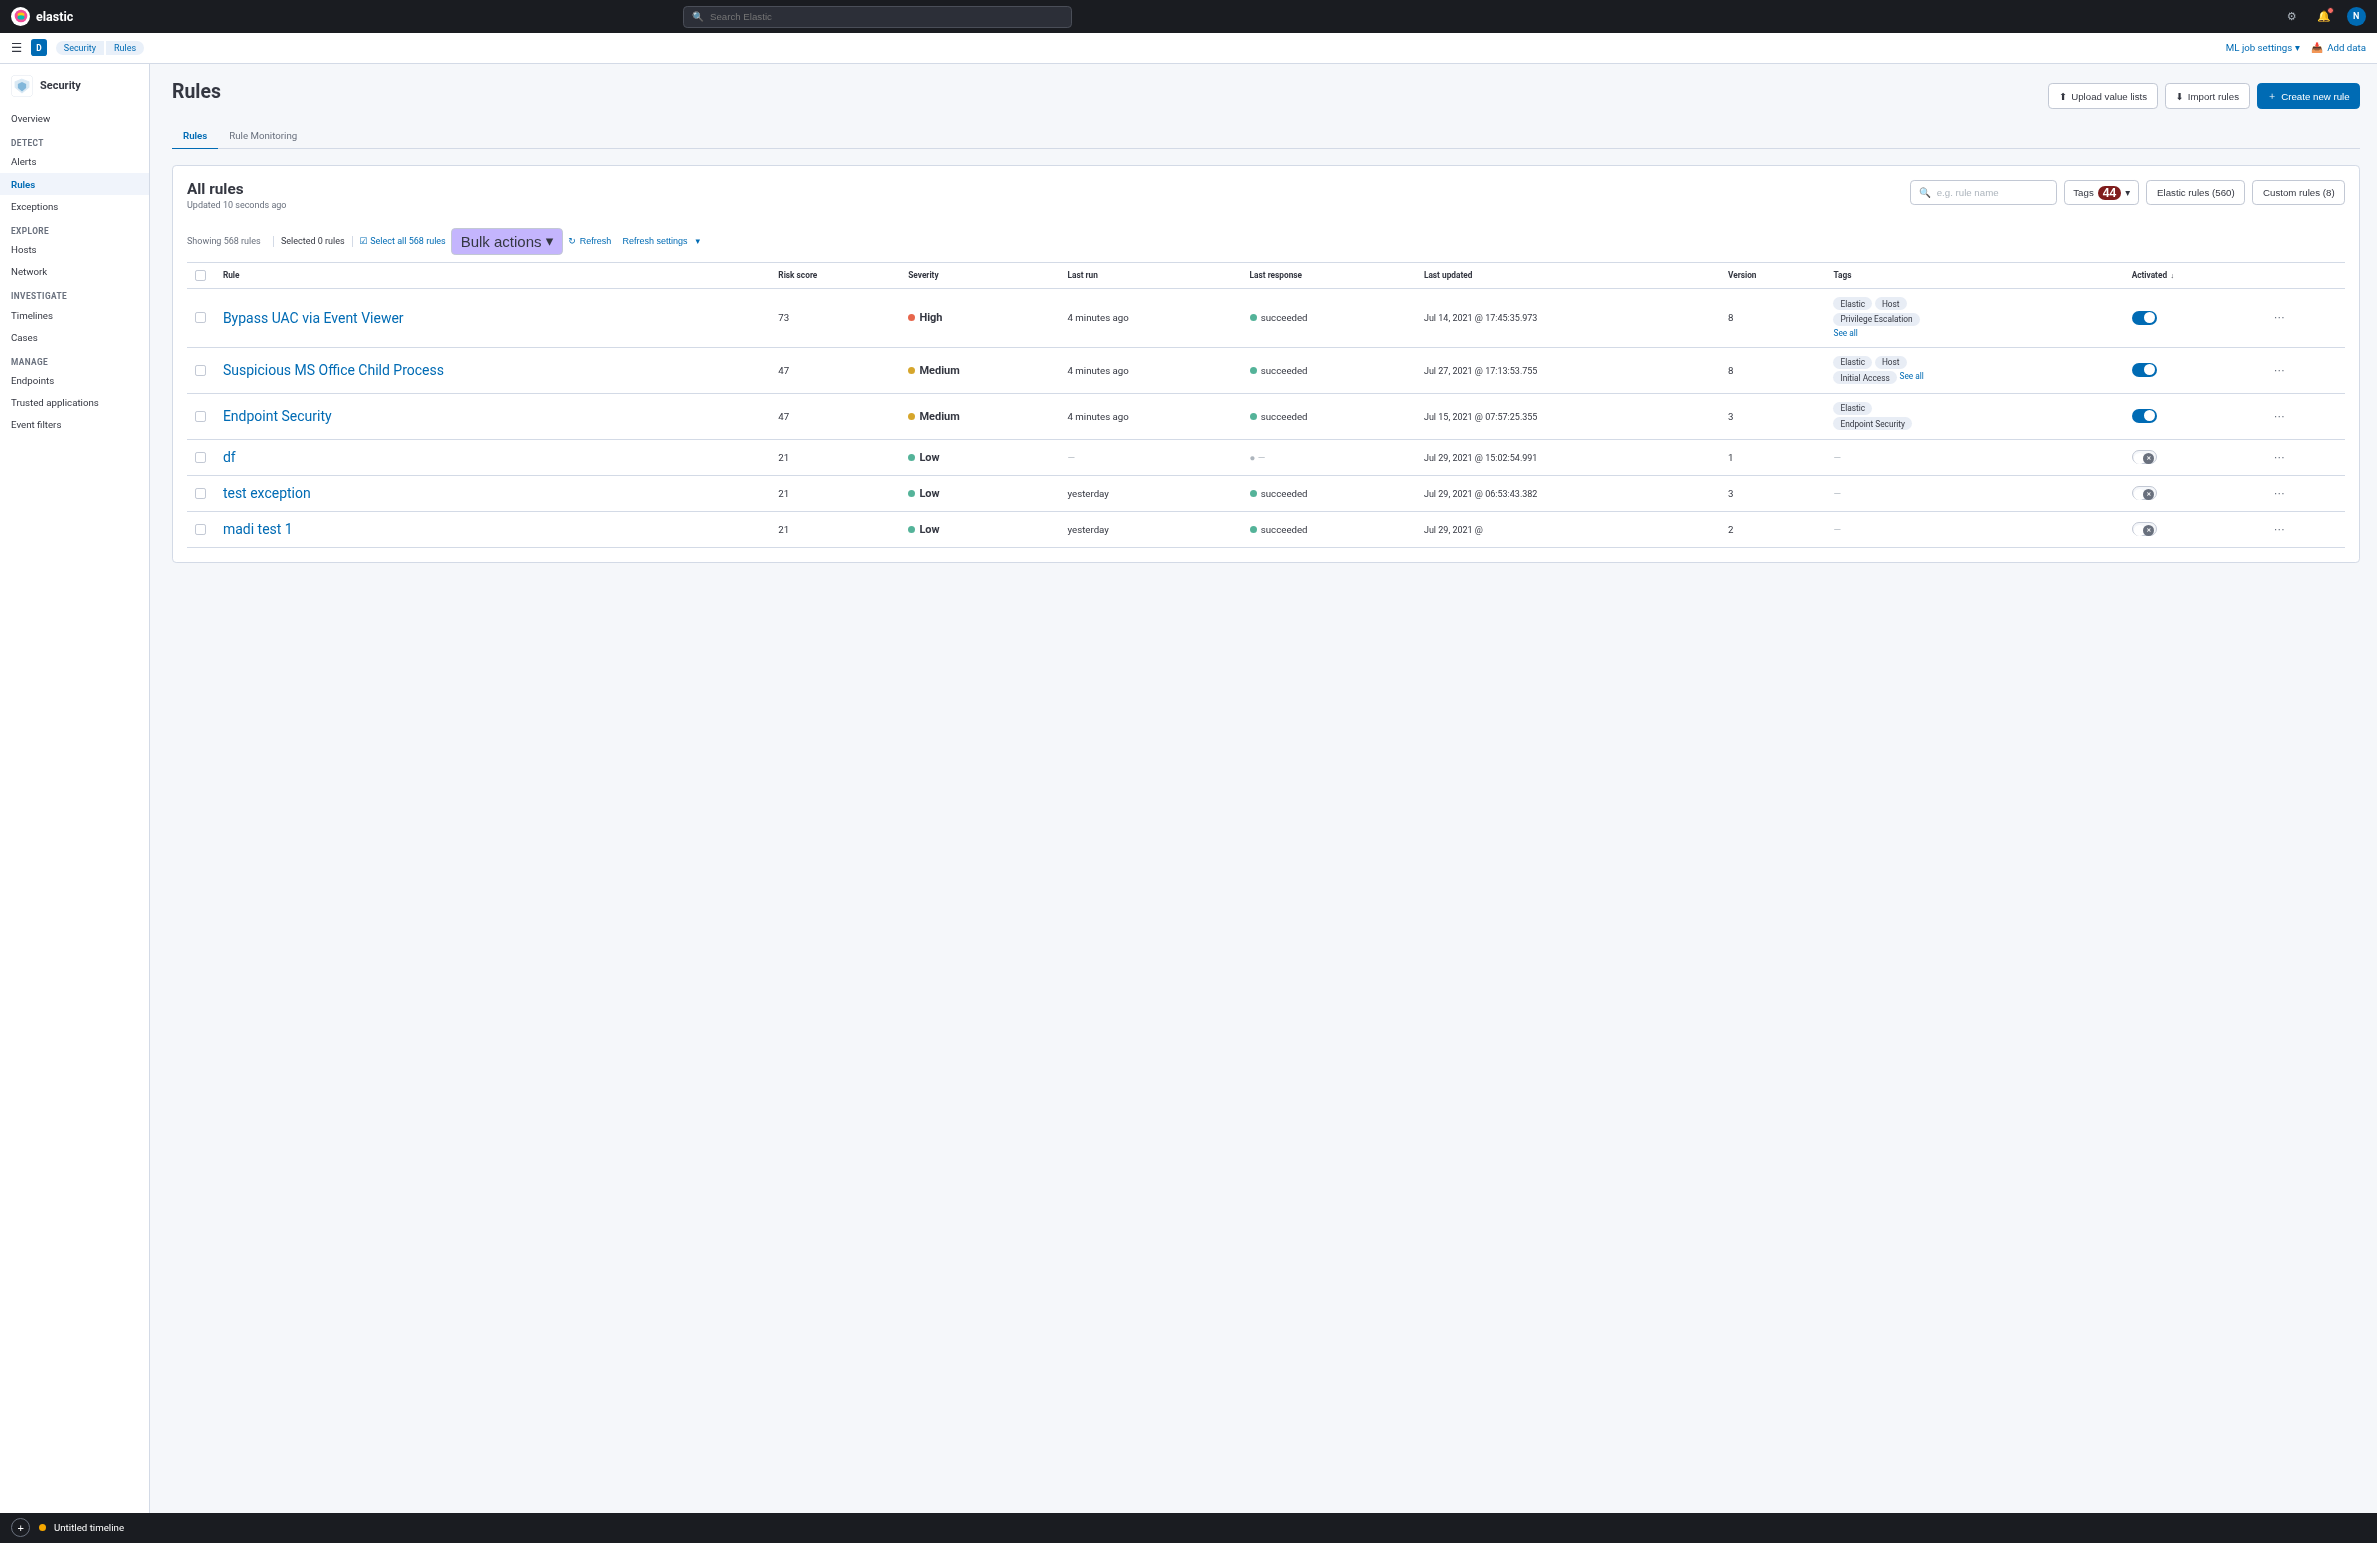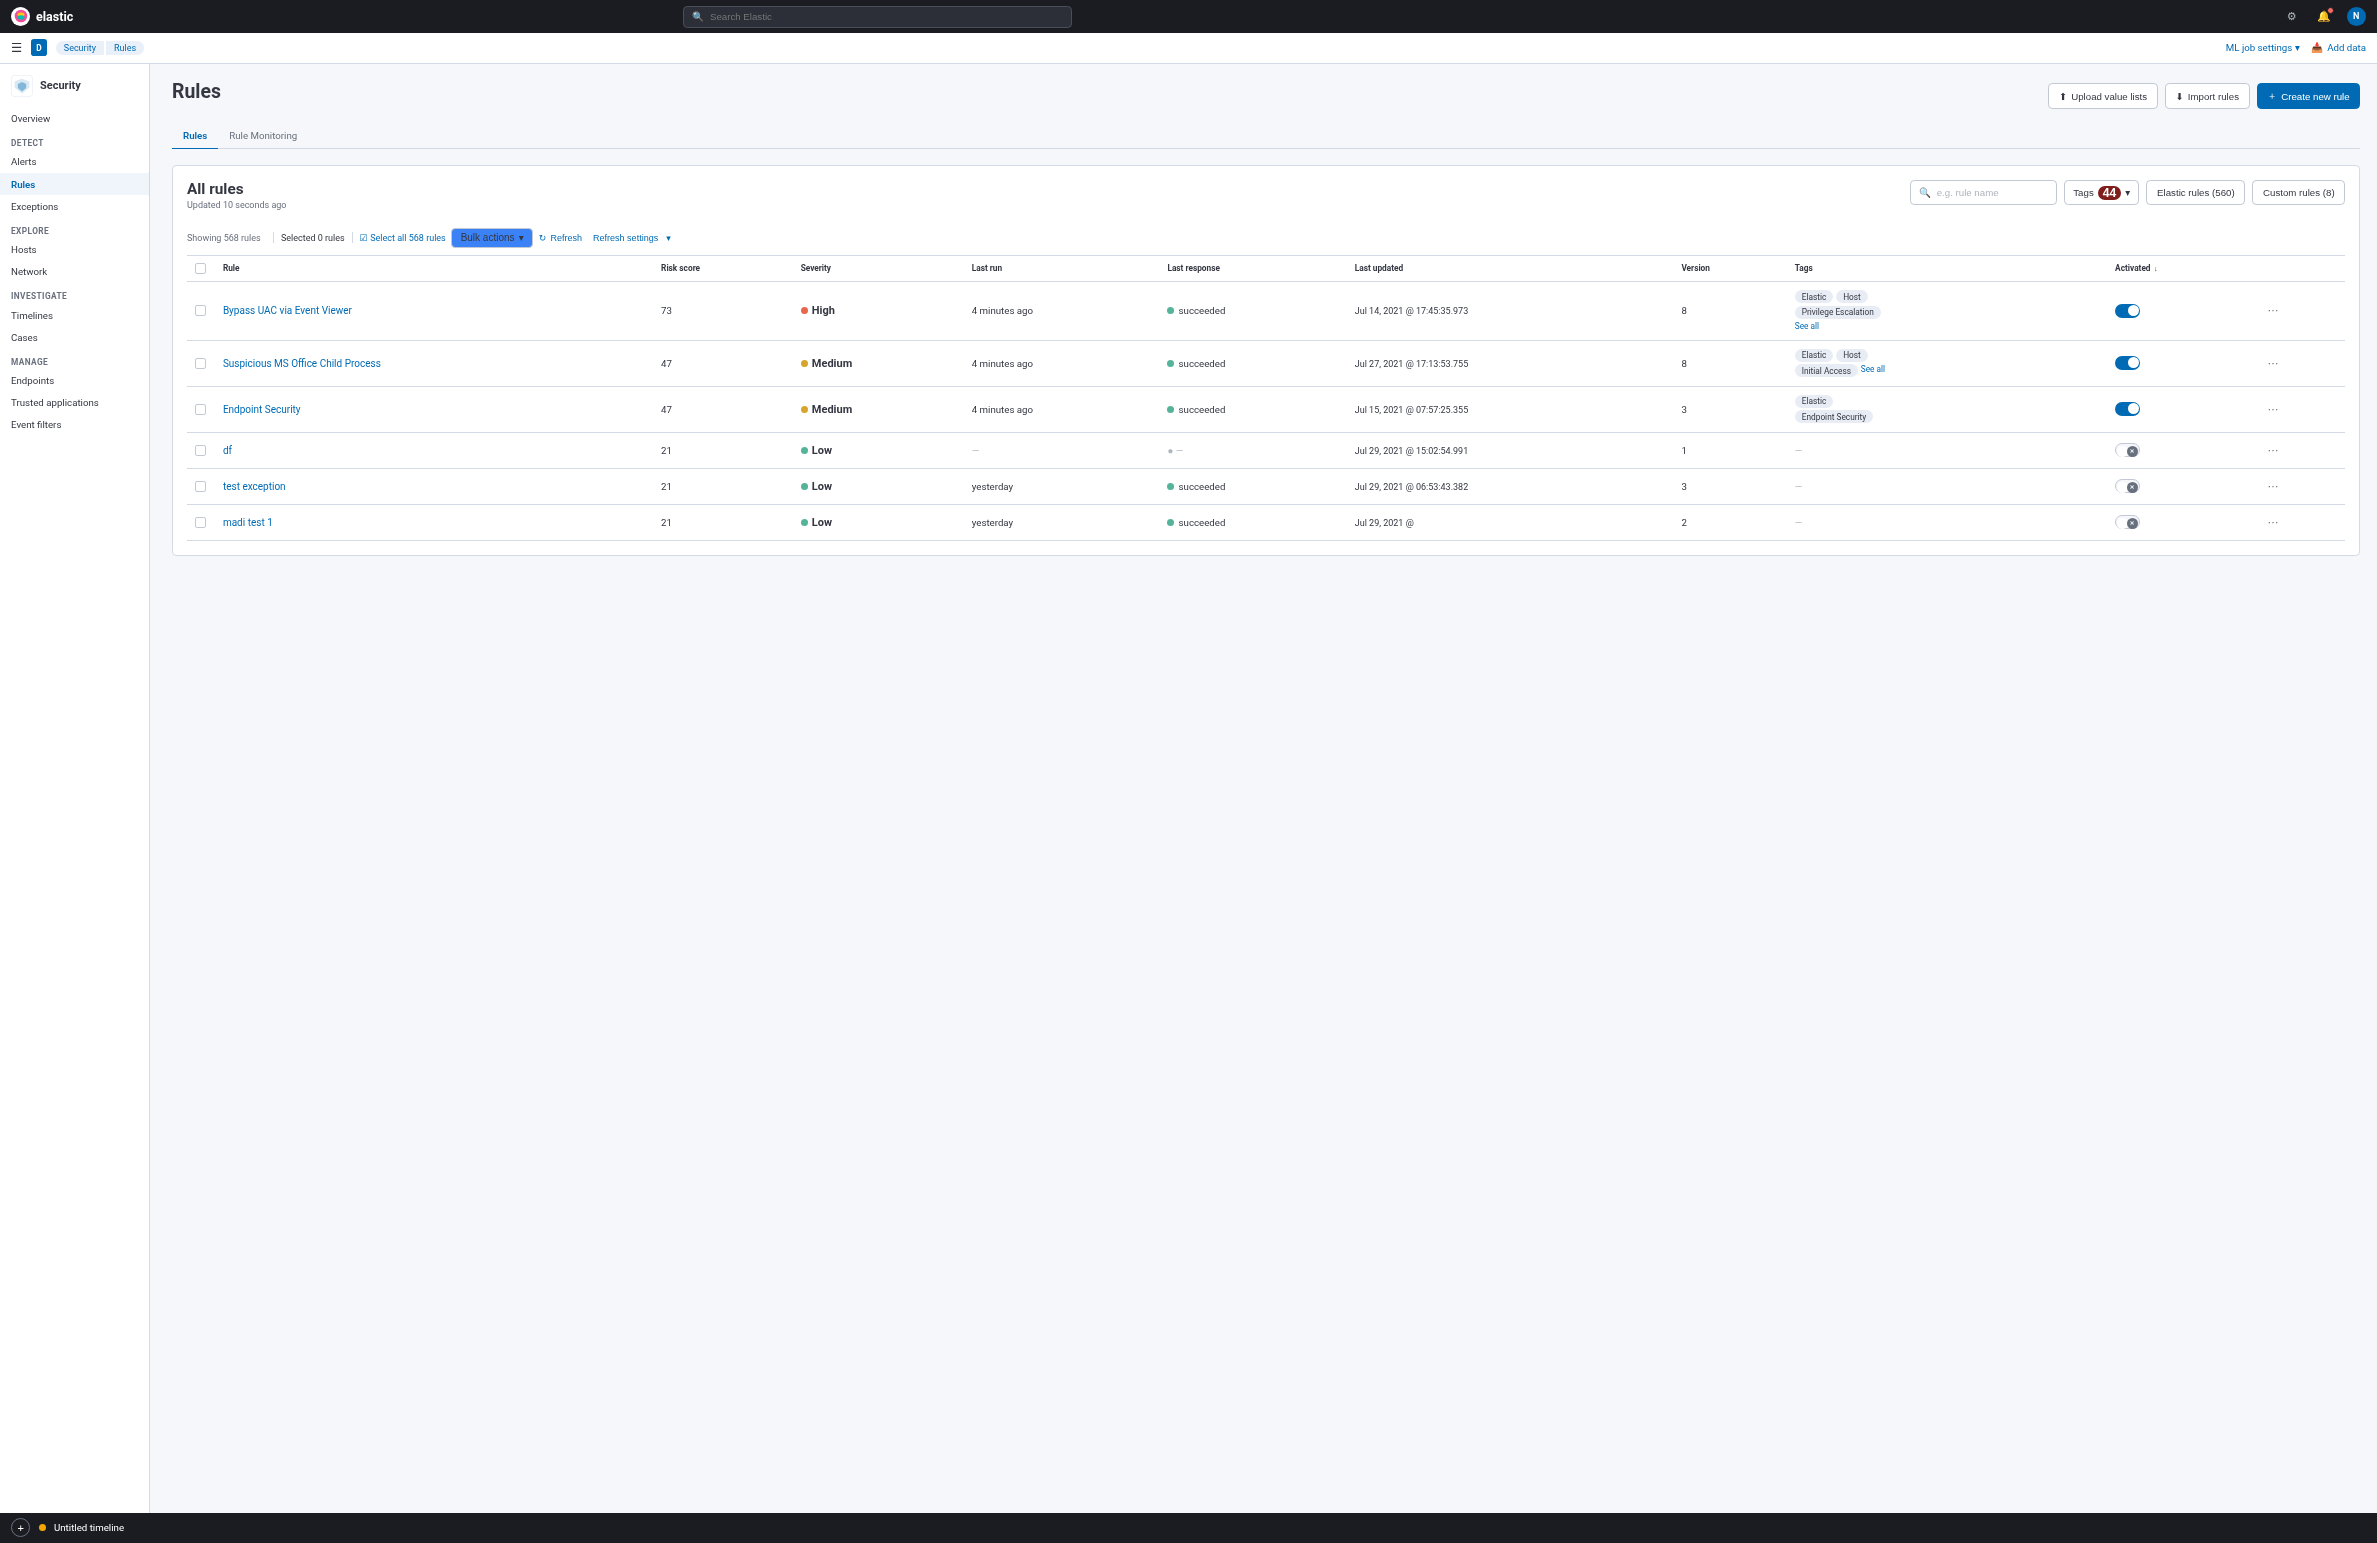--- a/index.html
+++ b/index.html
@@ -94,33 +94,33 @@
     .rules-search input::placeholder { color: #adb5bd; }
     .tags-btn { display: flex; align-items: center; gap: 4.2px; border: 0.7px solid #c2c8d4; border-radius: 4.2px; padding: 0 8.3px; height: 25px; background: #fff; cursor: pointer; font-size: 9.7px; color: #343741; white-space: nowrap; }
     .tags-count { background: #7f1d1d; color: #fff; border-radius: 8.3px; padding: 0 4.9px; font-size: 12px; font-weight: 600; }
     .rule-type-btn { border: 0.7px solid #c2c8d4; border-radius: 4.2px; padding: 0 9.7px; height: 25px; background: #fff; cursor: pointer; font-size: 9.7px; color: #343741; white-space: nowrap; }
 
     
     .table-toolbar { display: flex; align-items: center; gap: 0; padding: 7px 0; border-bottom: 0.7px solid #d3dae6; margin-bottom: 0; font-size: 9px; color: #343741; }
     .showing-text { color: #69707d; margin-right: 5.6px; }
     .divider-v { width: 0.7px; height: 11px; background: #d3dae6; margin: 0 7px; }
     .select-all-link { color: #006bb4; cursor: pointer; font-size: 9px; display: flex; align-items: center; gap: 2.8px; }
-    .bulk-actions-btn { display: flex; align-items: center; gap: 4.2px; border: 0.7px solid #c2c8d4; border-radius: 4.2px; padding: 3.5px 8.3px; background: #3b82f6; cursor: pointer; font-size: 10px; color: #343741; margin-left: 5.6px; }
+    .bulk-actions-btn { display: flex; align-items: center; gap: 4.2px; border: 0.7px solid #c2c8d4; border-radius: 4.2px; padding: 3.5px 8.3px; background: #c4b5fd; cursor: pointer; font-size: 15px; color: #343741; margin-left: 5.6px; }
     .refresh-btn { display: flex; align-items: center; gap: 4.2px; border: none; background: none; cursor: pointer; font-size: 9px; color: #006bb4; padding: 3.5px 5.6px; }
     .refresh-settings-btn { display: flex; align-items: center; gap: 8px; border: none; background: none; cursor: pointer; font-size: 9px; color: #006bb4; padding: 3.5px 5.6px; }
 
     
     .rules-table { width: 100%; border-collapse: collapse; }
     .rules-table th {
       text-align: left; padding: 7px 8.3px; font-size: 8.3px; font-weight: 700;
       color: #343741; border-bottom: 1.4px solid #d3dae6; background: #fff;
       cursor: pointer; white-space: nowrap;
     }
     .rules-table td { padding: 8.3px 8.3px; border-bottom: 0.7px solid #d3dae6; vertical-align: middle; }
-    .rule-name-link { color: #006bb4; cursor: pointer; text-decoration: none; font-size: 10px; }
+    .rule-name-link { color: #006bb4; cursor: pointer; text-decoration: none; font-size: 14px; }
     .risk-score { font-size: 9.7px; color: #343741; }
     .severity-badge { display: flex; align-items: center; gap: 4.2px; font-size: 11px; font-weight: bold; }
     .severity-dot { width: 7px; height: 7px; border-radius: 50%; flex-shrink: 0; }
     .dot-high { background: #e7664c; }
     .dot-medium { background: #d6a62c; }
     .dot-low { background: #54b399; }
     .last-run-text { font-size: 9.7px; color: #343741; }
     .last-response-cell { display: flex; align-items: center; gap: 4.2px; font-size: 9.7px; }
     .response-dot { width: 7px; height: 7px; border-radius: 50%; flex-shrink: 0; }
     .dot-succeeded { background: #54b399; }

